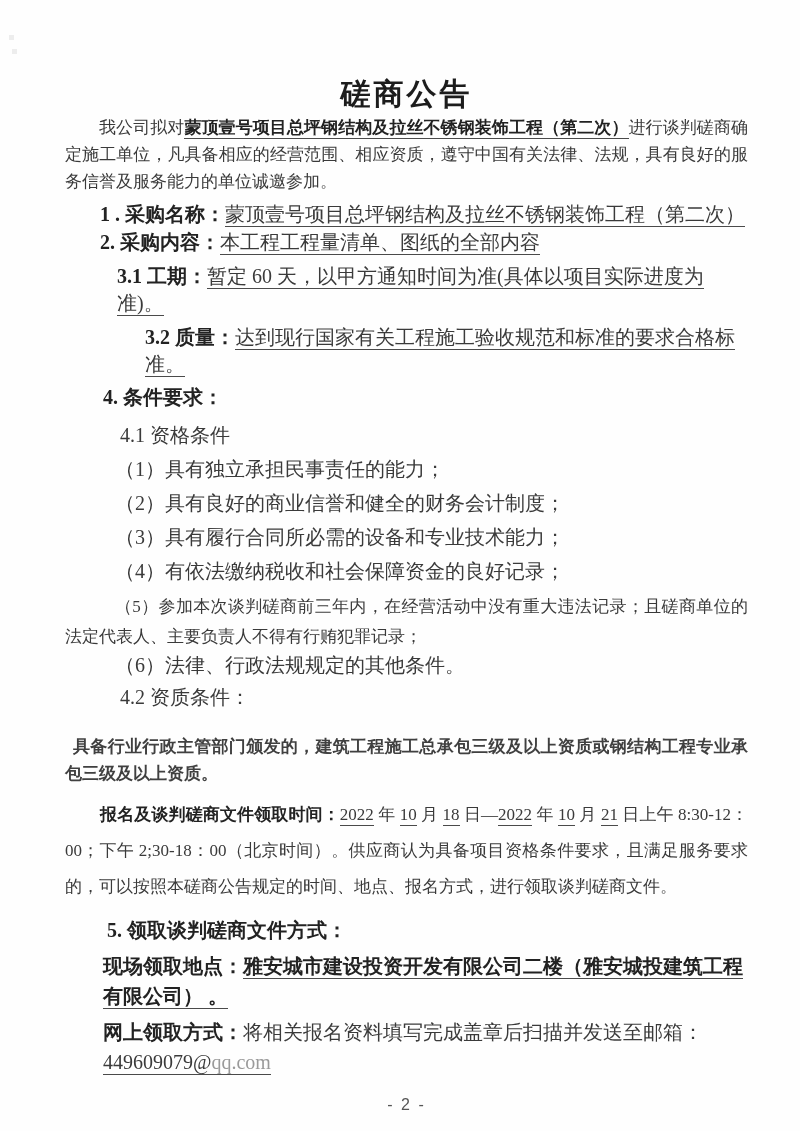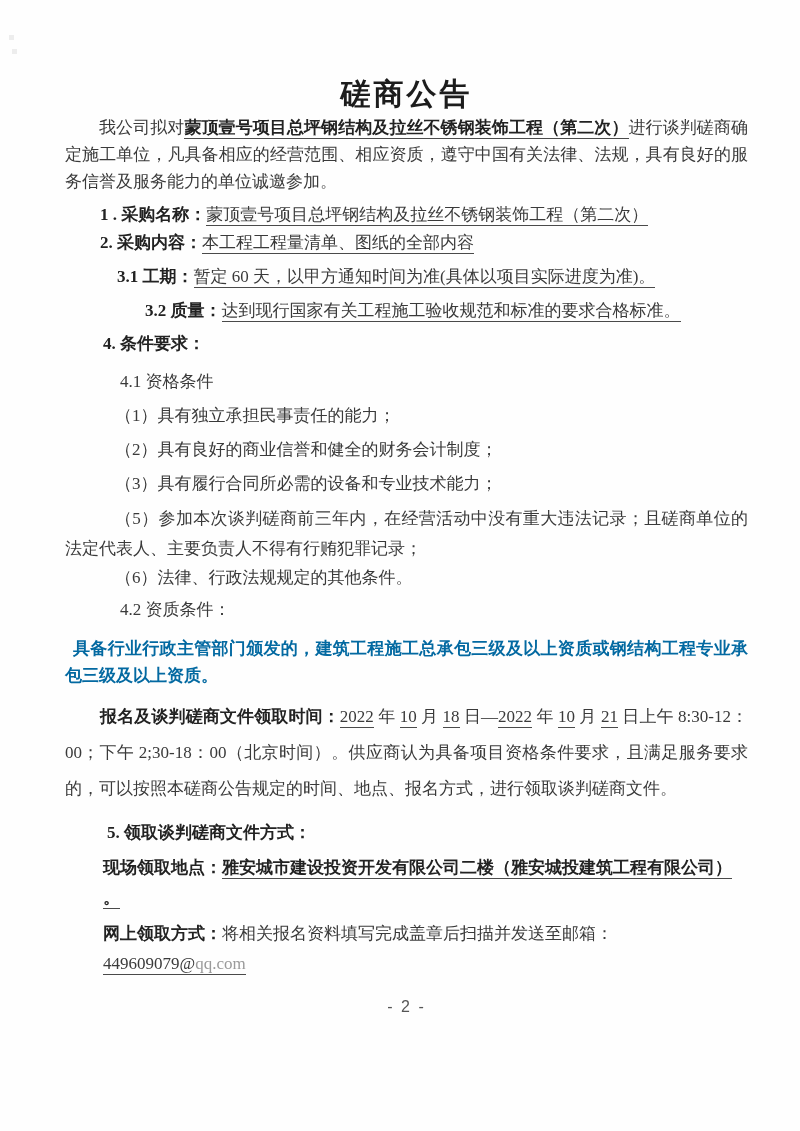--- a/index.html
+++ b/index.html
@@ -24,36 +24,36 @@
     line-height: 40px;
     font-weight: bold;
     letter-spacing: 3px;
     color: #1c1c1c;
   }
   .para {
     font-size: 17px;
     line-height: 27px;
     text-align: justify;
   }
-  .line { font-size: 17px; line-height: 27px; }
+  .line { font-size: 20px; line-height: 27px; }
   .b { font-weight: bold; color: #222; }
   .u { border-bottom: 1px solid #4a4a4a; padding-bottom: 1px; }
   .intro { text-indent: 2em; }
   .items { margin-top: 6px; }
   .item { margin-left: 35px; line-height: 27.5px; }
   .sec3 { margin-top: 5px; margin-left: 33px; }
   .s31 { margin-top: 7px; margin-left: 52px; }
   .s32 { margin-top: 7px; margin-left: 80px; }
   .sec4 { margin-top: 6px; margin-left: 38px; }
   .s41 { margin-top: 11px; margin-left: 55px; }
   .cond { margin-top: 7px; margin-left: 50px; }
   .cond-wrap { margin-top: 7px; margin-left: 0; text-indent: 50px; line-height: 30px; }
   .c6 { margin-top: 0; }
   .s42 { margin-top: 5px; margin-left: 55px; }
-  .qual { margin-top: 12px; text-indent: 8px; font-weight: bold; color: #0369a1; }
+  .qual { margin-top: 22px; text-indent: 8px; font-weight: bold; color: #404040; }
   .datepara { margin-top: 10px; line-height: 36px; text-indent: 35px; }
   .sec5 { margin-top: 12px; margin-left: 42px; }
   .onsite { margin-top: 7px; margin-left: 38px; line-height: 30px; }
   .online { margin-top: 6px; margin-left: 38px; line-height: 30px; }
   .email-domain { color: #9a9a9a; text-align: right; }
   .footer {
     margin-top: 14px;
     text-align: center;
     font-size: 16px;
     line-height: 27px;
@@ -88,20 +88,21 @@
 
     <div class="line s32"><span class="b">3.2 质量：</span><span class="u">达到现行国家有关工程施工验收规范和标准的要求合格标准。</span></div>
 
     <div class="line sec4 b">4. 条件要求：</div>
 
     <div class="line s41">4.1 资格条件</div>
 
     <div class="line cond">（1）具有独立承担民事责任的能力；</div>
     <div class="line cond">（2）具有良好的商业信誉和健全的财务会计制度；</div>
     <div class="line cond">（3）具有履行合同所必需的设备和专业技术能力；</div>
+    <div class="line cond">（4）有依法缴纳税收和社会保障资金的良好记录；</div>
     <p class="para cond-wrap">（5）参加本次谈判磋商前三年内，在经营活动中没有重大违法记录；且磋商单位的法定代表人、主要负责人不得有行贿犯罪记录；</p>
     <div class="line cond c6">（6）法律、行政法规规定的其他条件。</div>
 
     <div class="line s42">4.2 资质条件：</div>
 
     <p class="para qual">具备行业行政主管部门颁发的，建筑工程施工总承包三级及以上资质或钢结构工程专业承包三级及以上资质。</p>
 
     <p class="para datepara"><span class="b">报名及谈判磋商文件领取时间：</span><span class="u">2022</span><span> 年 </span><span class="u">10</span><span> 月 </span><span class="u">18</span><span> 日—</span><span class="u">2022</span><span> 年 </span><span class="u">10</span><span> 月 </span><span class="u">21</span><span> 日上午 8:30-12：00；下午 2;30-18：00（北京时间）。供应商认为具备项目资格条件要求，且满足服务要求的，可以按照本磋商公告规定的时间、地点、报名方式，进行领取谈判磋商文件。</span></p>
 
     <div class="line sec5 b">5.  领取谈判磋商文件方式：</div>

